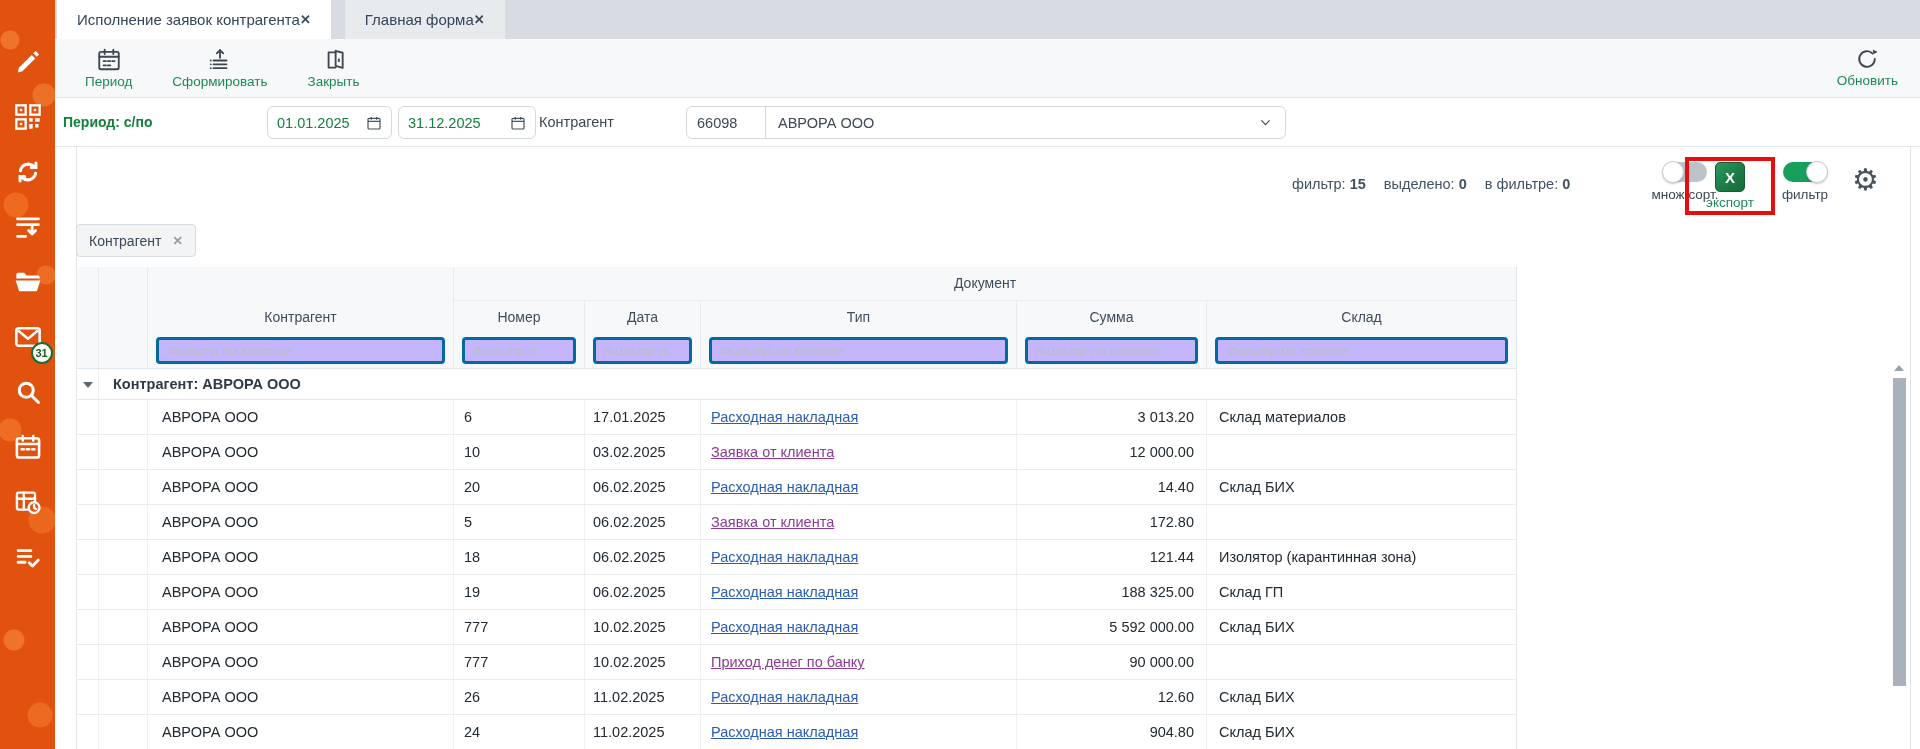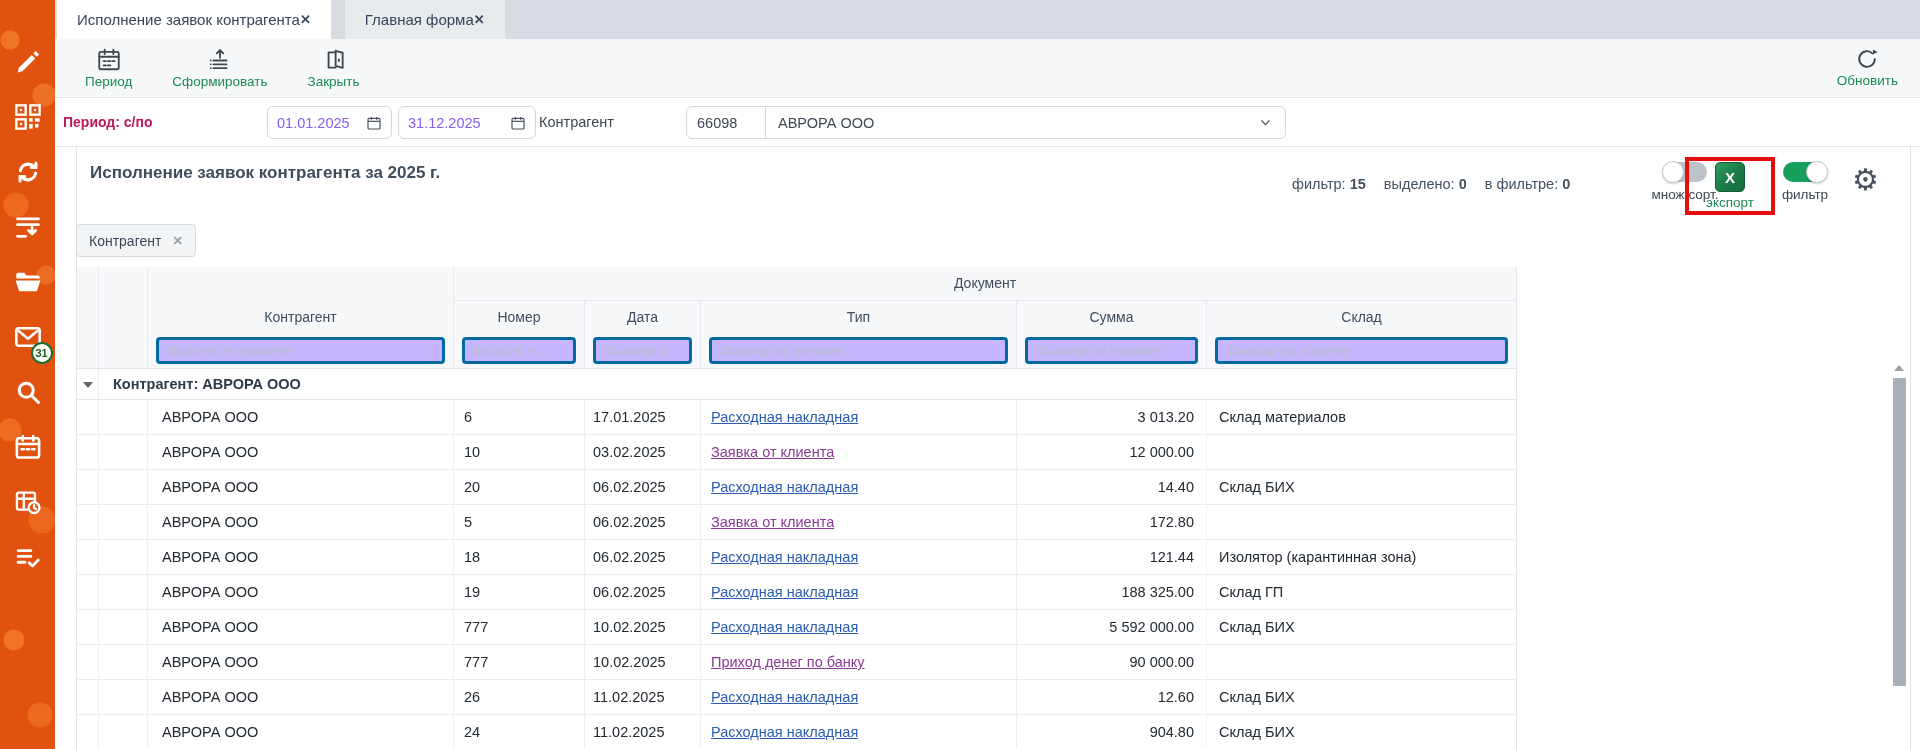--- a/index.html
+++ b/index.html
@@ -34,24 +34,24 @@
   .tab.inactive { background:#e8ebee; margin-left:14px; }
   .tab-close { font-size:13px; font-weight:bold; color:#3c4a59; cursor:pointer; }
 
   .toolbar { height:59px; background:#f7f8f9; border-bottom:1px solid #e3e6ea; position:relative;
     display:flex; align-items:center; padding-left:30px; gap:40px; }
   .tbtn { display:flex; flex-direction:column; align-items:center; gap:1px; color:#1d8a56; font-size:13.5px; cursor:pointer; }
   .tbtn svg { width:26px; height:26px; stroke:#3e4751; fill:none; stroke-width:1.7; stroke-linecap:round; stroke-linejoin:round; }
   .refresh-btn { position:absolute; right:22px; top:7px; }
 
   .filterbar { height:49px; background:#fff; border-bottom:1px solid #e3e6ea; position:relative; }
-  .flabel { position:absolute; left:8px; top:16px; font-weight:bold; font-size:14px; color:#be185d; }
+  .flabel { position:absolute; left:8px; top:16px; font-weight:bold; font-size:14px; color:#15803d; }
   .clabel { position:absolute; left:484px; top:16px; font-size:14.5px; color:#3a4754; }
   .datebox { position:absolute; top:8px; height:33px; border:1px solid #d3d8dd; border-radius:6px; background:#fff;
-    display:flex; align-items:center; justify-content:space-between; padding:0 9px; font-size:14.5px; color:#8b5cf6; cursor:text; }
+    display:flex; align-items:center; justify-content:space-between; padding:0 9px; font-size:14.5px; color:#15803d; cursor:text; }
   .datebox svg { width:16px; height:16px; stroke:#47515c; fill:none; stroke-width:1.8; }
   .date1 { left:212px; width:125px; }
   .date2 { left:343px; width:138px; }
   .codebox { position:absolute; left:631px; top:8px; width:80px; height:33px; border:1px solid #d3d8dd;
     border-radius:6px 0 0 6px; display:flex; align-items:center; padding:0 10px; font-size:14.5px; color:#3d4854; }
   .combo { position:absolute; left:710px; top:8px; width:521px; height:33px; border:1px solid #d3d8dd; border-left:1px solid #d3d8dd;
     border-radius:0 6px 6px 0; display:flex; align-items:center; justify-content:space-between; padding:0 12px;
     font-size:14.5px; color:#3d4854; cursor:pointer; background:#fff; }
   .combo svg { width:15px; height:15px; stroke:#47515c; fill:none; stroke-width:2; }
 
@@ -285,21 +285,20 @@
       <svg viewBox="0 0 24 24">
           <path d="M5.5 8.5l6.5 7 6.5-7"></path>
         </svg>
     </div>
   </div>
 
   <div class="content">
     <div class="panel-edge edge-l"></div>
     <div class="panel-edge edge-r"></div>
 
-    <div class="rep-title">Исполнение заявок контрагента за 2025 г.</div>
 
     <div class="stats">
       <span>фильтр:</span><b>15</b><span class="gap"></span>
       <span>выделено:</span><b>0</b><span class="gap"></span>
       <span>в фильтре:</span><b>0</b>
     </div>
 
     <div class="ctl ctl-multisort">
       <div class="toggle">
           <div class="knob"></div>

